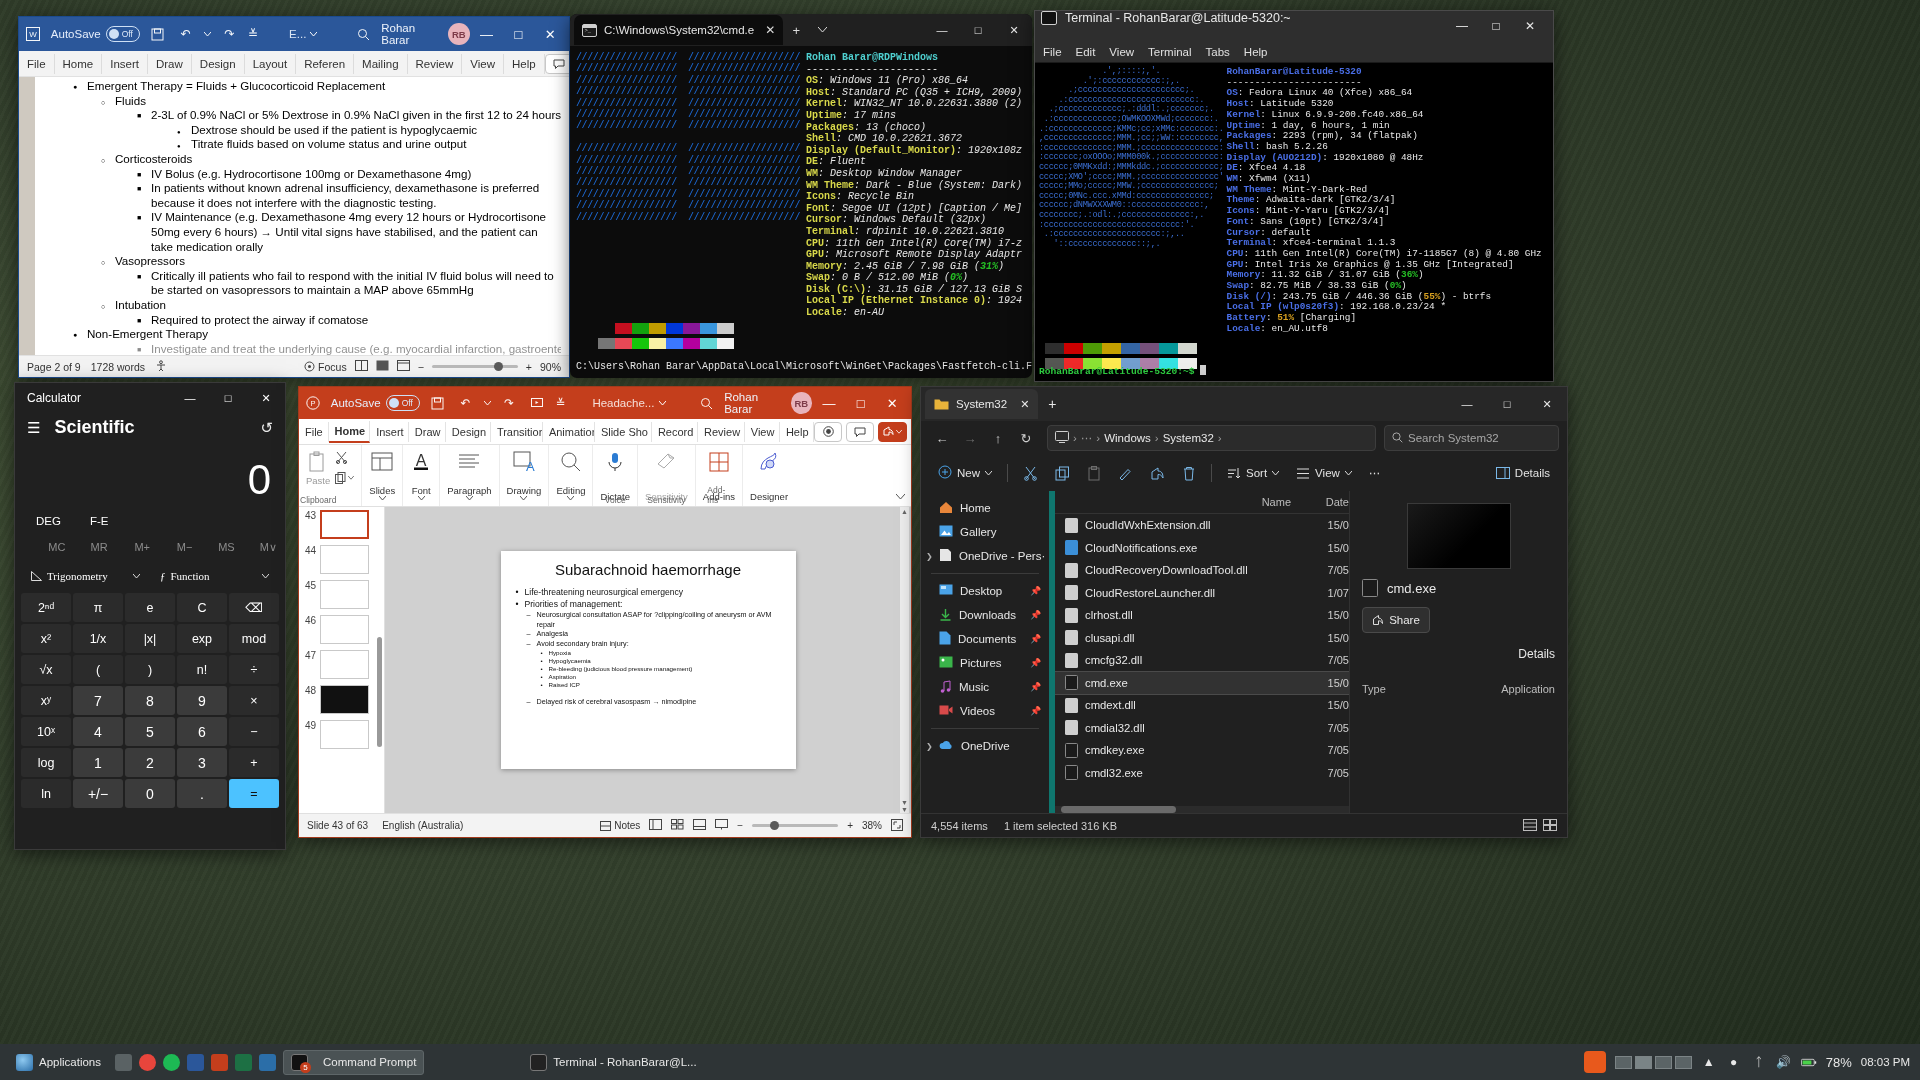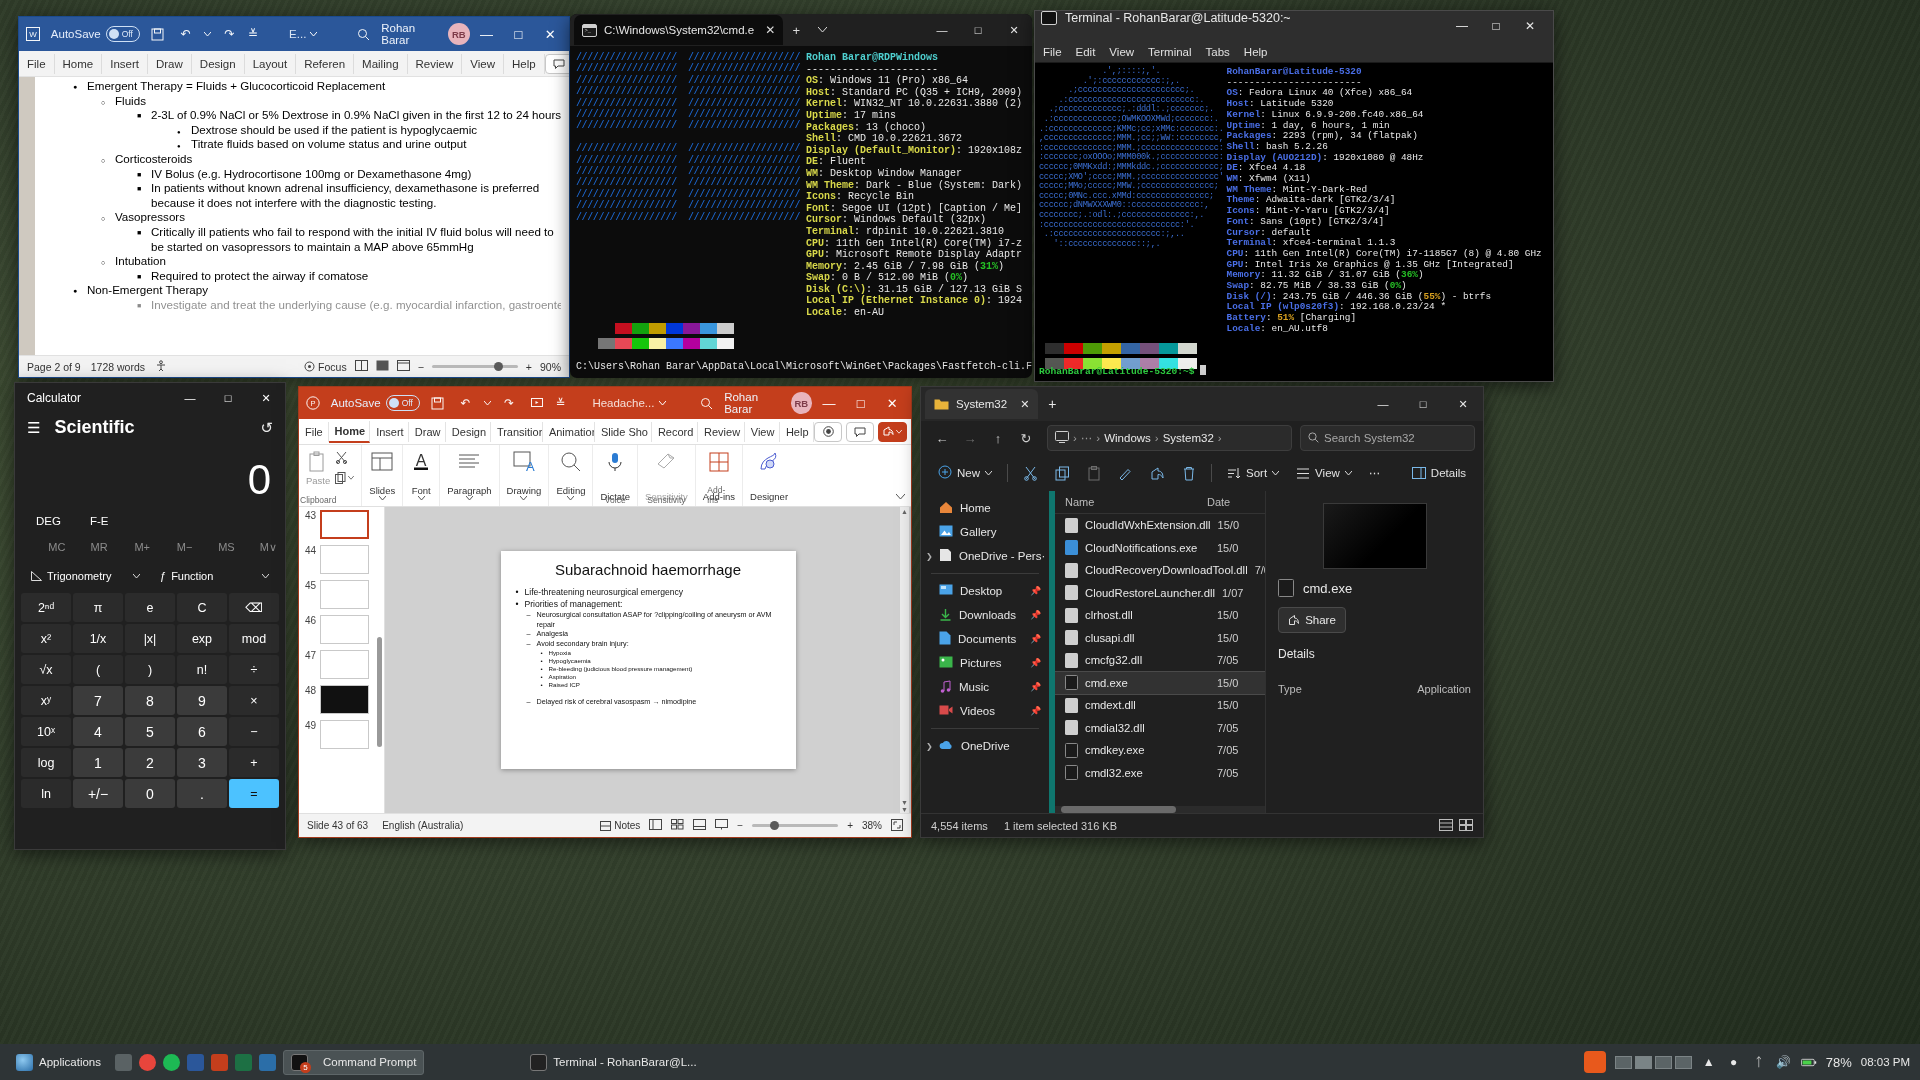--- a/index.html
+++ b/index.html
@@ -88,21 +88,21 @@
   #cmd .x{margin-left:4px;color:#ddd;font-size:12px;}
   #cmd .tbtn{width:26px;height:26px;display:flex;align-items:center;justify-content:center;color:#ddd;font-size:13px;}
   #cmd .winbtns{margin-left:auto;display:flex;}
   #cmd .winbtns div{width:36px;height:32px;display:flex;align-items:center;justify-content:center;color:#e6e6e6;font-size:11px;}
   #cmd .body{position:relative;height:calc(100% - 32px);padding:6px 0 0 6px;overflow:hidden;}
   .mono{font-family:"Liberation Mono", monospace; font-size:10px; line-height:11.6px; white-space:pre;}
   #cmd .flex{display:flex;gap:6px;}
   .logo-cmd{color:#1e6fe0;font-size:10px;line-height:11.4px;font-family:"Liberation Mono",monospace;white-space:pre;
             letter-spacing:-0.4px;}
   .ff-key{color:#d8d84a;font-weight:bold;}
-  .ff-val{color:#e9e9e9;}
+  .ff-val{color:#e9e9e9;font-style:italic;}
   .ff-head{color:#4fd0d0;font-weight:bold;}
   .ff-dash{color:#e9e9e9;}
   .ff-green{color:#25c025;font-weight:bold;}
   .ff-orange{color:#d8a020;font-weight:bold;}
   .palette{display:flex;margin-top:4px;margin-left:22px;}
   .palette span{width:17px;height:11px;display:block;}
   .palette.row2 span{height:11px;}
   #cmd .prompt{position:absolute;bottom:5px;left:6px;color:#e6e6e6;}
   
   #lxterm{left:1034px; top:10px; width:520px; height:372px; background:#000; border:1px solid #4a4a4a;}
@@ -129,21 +129,21 @@
   #calc .tb-right div{width:38px;height:30px;display:flex;align-items:center;justify-content:center;font-size:11px;color:#fff;}
   #calc .hdr{display:flex;align-items:center;gap:14px;padding:4px 12px 0 12px;color:#fff;}
   #calc .hdr .mode{font-size:18px;font-weight:bold;}
   #calc .hdr .hist{margin-left:auto;font-size:15px;opacity:.9;}
   #calc .display{height:70px;display:flex;align-items:flex-end;justify-content:flex-end;
                  padding:0 14px 4px 0;color:#fff;font-size:42px;font-weight:300;}
   #calc .rowtop{display:flex;gap:0;padding:0 8px;}
   #calc .rowtop div{flex:1;color:#fff;font-size:11.5px;padding:7px 0;text-align:center;}
   #calc .memrow{display:flex;padding:2px 8px 4px 8px;}
   #calc .memrow div{flex:1;color:#8c8c8c;font-size:11px;text-align:right;padding:5px 0;}
-  #calc .drops{display:flex;gap:8px;padding:2px 10px 6px 10px;}
+  #calc .drops{display:flex;gap:8px;padding:2px 10px 6px 10px;font-family:Liberation Serif, serif;}
   #calc .drop{flex:1;color:#fff;font-size:11px;display:flex;align-items:center;gap:5px;padding:5px 6px;}
   #calc .grid{display:grid;grid-template-columns:repeat(5,1fr);gap:2px;padding:0 6px 6px 6px;}
   #calc .k{background:#323232;color:#fff;height:29px;display:flex;align-items:center;justify-content:center;
            font-size:12.5px;border-radius:3px;}
   #calc .k.dark{background:#2b2b2b;}
   #calc .k.num{background:#3b3b3b;font-size:14px;}
   #calc .k.eq{background:#4cc2ff;color:#111;}
   
   #ppt{left:298px;top:386px;width:614px;height:452px;background:#fff;border:1px solid #a33a1c;}
   #ppt .titlebar{height:32px;background:#c43e1c;color:#fff;display:flex;align-items:center;font-size:11.5px;padding:0 4px;gap:8px;}
@@ -170,21 +170,21 @@
   #ppt .b1{font-size:8.6px;line-height:11.6px;padding-left:10px;position:relative;color:#111;}
   #ppt .b1:before{content:"\2022";position:absolute;left:1px;}
   #ppt .b2{font-size:7.2px;line-height:9.6px;padding-left:22px;position:relative;color:#111;}
   #ppt .b2:before{content:"\2013";position:absolute;left:12px;}
   #ppt .b3{font-size:6.2px;line-height:8.2px;padding-left:34px;position:relative;color:#111;}
   #ppt .b3:before{content:"\2022";position:absolute;left:26px;}
   #ppt .statusbar{height:24px;background:#f3f3f3;border-top:1px solid #e0e0e0;display:flex;align-items:center;
                   font-size:10px;color:#333;gap:14px;padding:0 8px;}
   #ppt .sb-right{margin-left:auto;display:flex;align-items:center;gap:9px;}
   
-  #fex{left:920px;top:386px;width:564px;height:452px;background:#202020;border:1px solid #3a3a3a;color:#e8e8e8;}
+  #fex{left:920px;top:386px;width:648px;height:452px;background:#202020;border:1px solid #3a3a3a;color:#e8e8e8;text-align:right;}
   #fex .tabbar{height:34px;background:#272727;display:flex;align-items:center;padding-left:4px;}
   #fex .tab{height:30px;background:#323232;border-radius:6px 6px 0 0;display:flex;align-items:center;gap:7px;
             padding:0 9px;font-size:11.5px;}
   #fex .winbtns{margin-left:auto;display:flex;}
   #fex .winbtns div{width:40px;height:34px;display:flex;align-items:center;justify-content:center;font-size:11px;}
   #fex .navbar{height:34px;background:#202020;display:flex;align-items:center;gap:2px;padding:0 8px;}
   #fex .nbtn{width:26px;height:26px;display:flex;align-items:center;justify-content:center;font-size:13px;color:#cfcfcf;}
   #fex .crumbs{flex:1;height:26px;background:#2b2b2b;border:1px solid #3d3d3d;border-radius:4px;display:flex;
                align-items:center;gap:4px;padding:0 7px;font-size:11.5px;margin:0 6px;}
   #fex .search{width:175px;height:26px;background:#2b2b2b;border:1px solid #3d3d3d;border-radius:4px;display:flex;
@@ -309,20 +309,21 @@
   <div class="docarea">
     <div class="doc-content">
       <div class="li lvl1">Emergent Therapy = Fluids + Glucocorticoid Replacement</div>
       <div class="li lvl2">Fluids</div>
       <div class="li lvl3">2-3L of 0.9% NaCl or 5% Dextrose in 0.9% NaCl given in the first 12 to 24 hours</div>
       <div class="li lvl4">Dextrose should be used if the patient is hypoglycaemic</div>
       <div class="li lvl4">Titrate fluids based on volume status and urine output</div>
       <div class="li lvl2">Corticosteroids</div>
       <div class="li lvl3">IV Bolus (e.g. Hydrocortisone 100mg or Dexamethasone 4mg)</div>
       <div class="li lvl3 wrap">In patients without known adrenal insufficiency, dexamethasone is preferred because it does not interfere with the diagnostic testing.</div>
+      <div class="li lvl3 wrap">IV Maintenance (e.g. Dexamethasone 4mg every 12 hours or Hydrocortisone 50mg every 6 hours) → Until vital signs have stabilised, and the patient can take medication orally</div>
       <div class="li lvl2">Vasopressors</div>
       <div class="li lvl3 wrap">Critically ill patients who fail to respond with the initial IV fluid bolus will need to be started on vasopressors to maintain a MAP above 65mmHg</div>
       <div class="li lvl2">Intubation</div>
       <div class="li lvl3">Required to protect the airway if comatose</div>
       <div class="li lvl1">Non-Emergent Therapy</div>
       <div class="li lvl3" style="opacity:.45">Investigate and treat the underlying cause (e.g. myocardial infarction, gastroenteritis, acute</div>
     </div>
   </div>
 
   <div class="statusbar">

